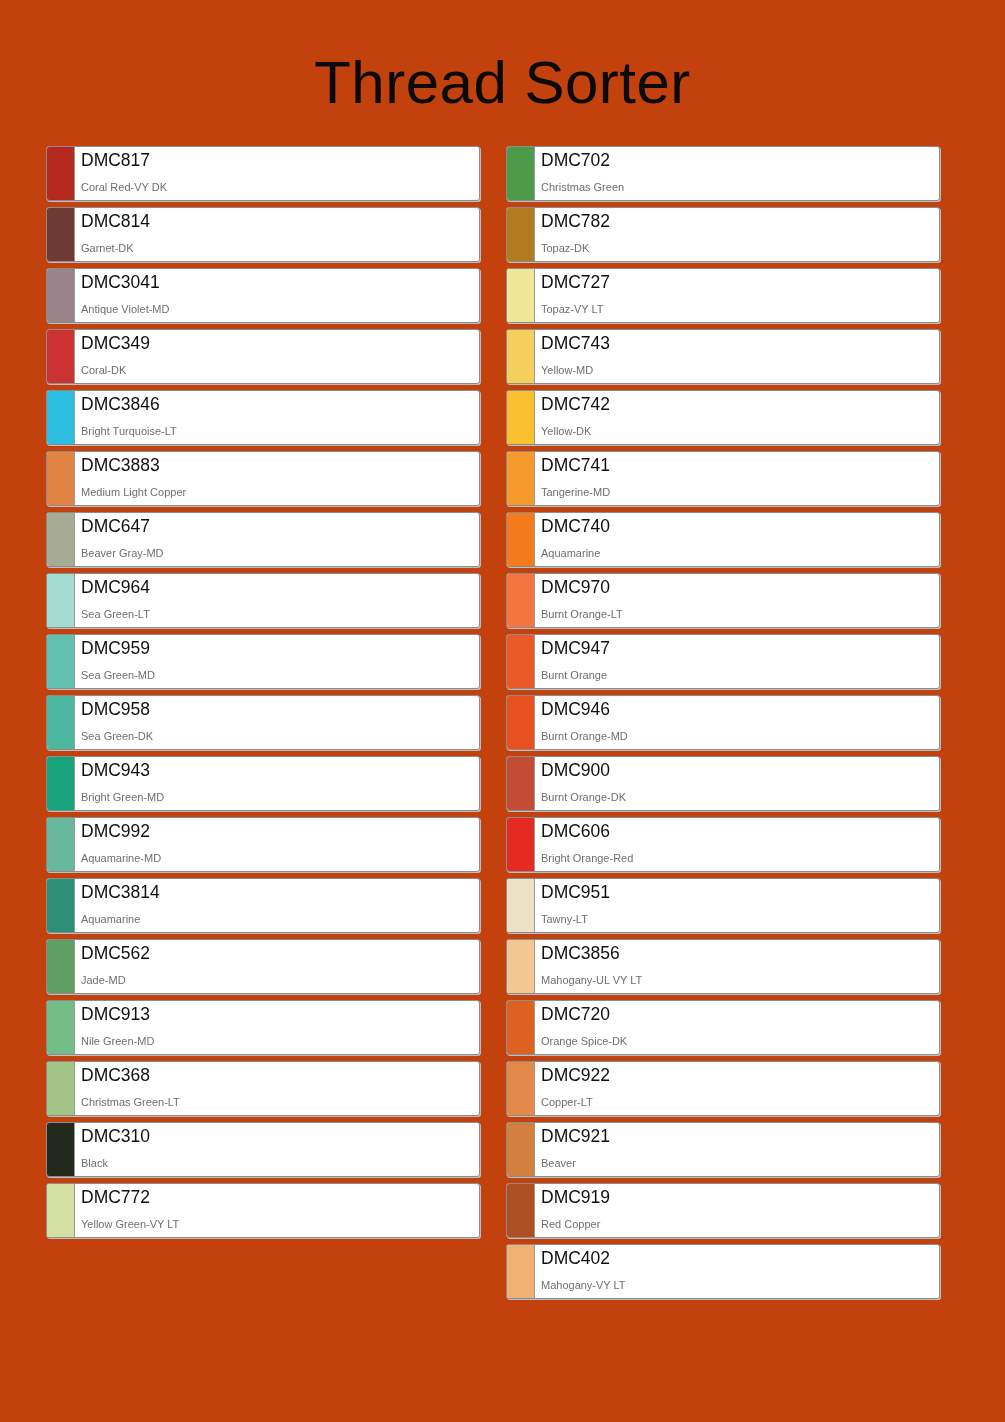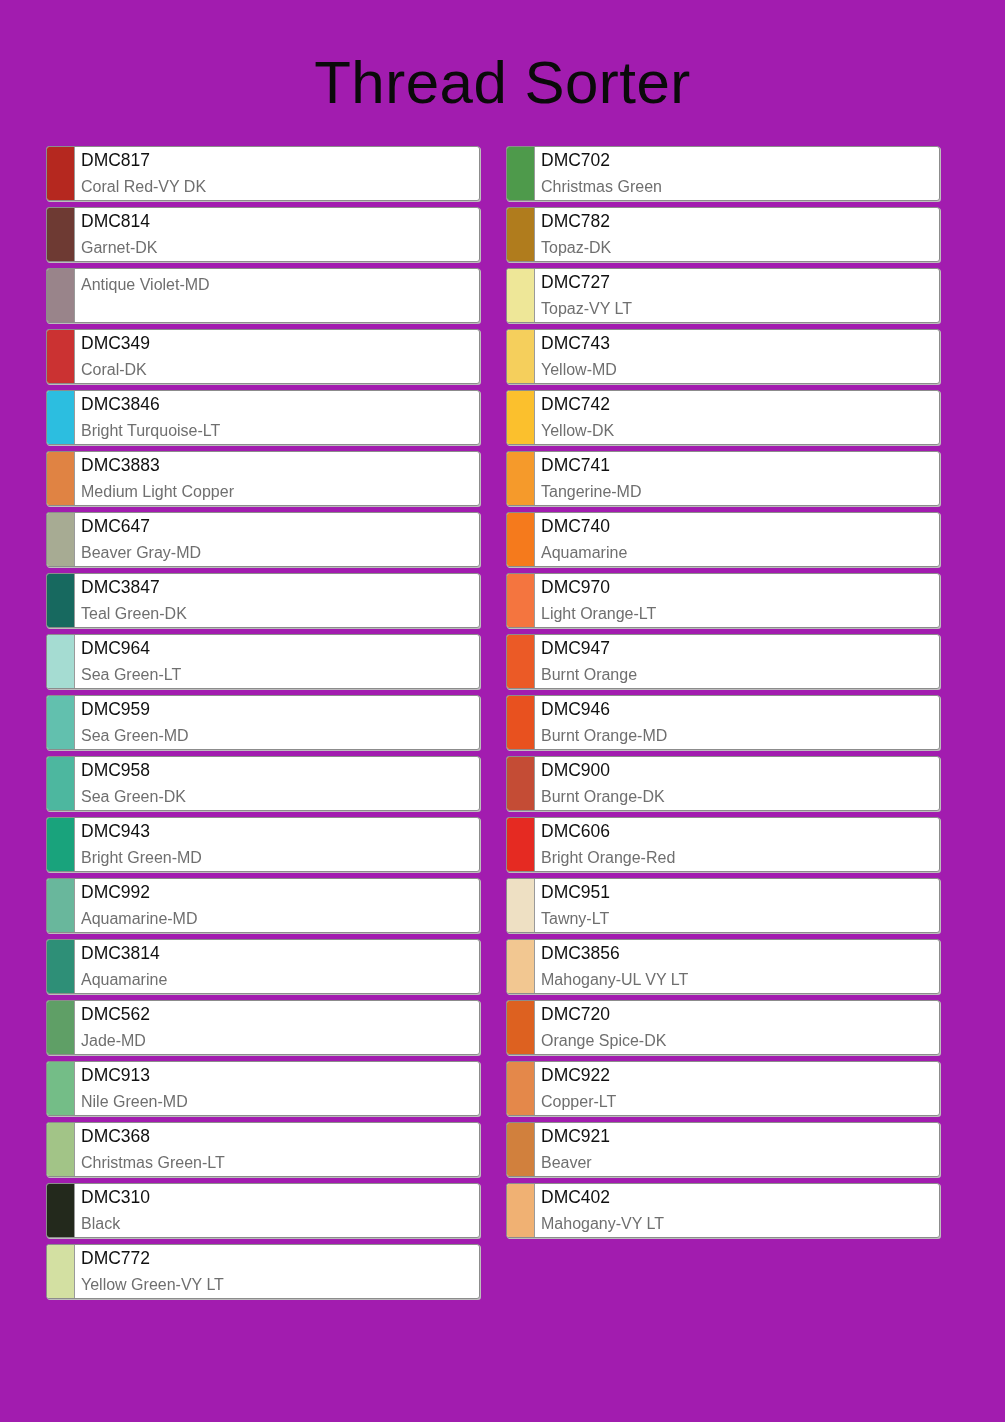--- a/index.html
+++ b/index.html
@@ -11,21 +11,21 @@
     height: 1422px;
     background: #ffffff;
     font-family: "Liberation Sans", sans-serif;
     overflow: hidden;
   }
 
   #page {
     position: relative;
     width: 1005px;
     height: 1422px;
-    background: #a21caf;
+    background: #c2410c;
   }
 
   #page-title {
     position: absolute;
     top: 6px;
     left: 0;
     width: 1005px;
     text-align: center;
     font-family: "Liberation Sans", sans-serif;
     font-size: 60px;
@@ -89,21 +89,21 @@
     font-size: 17.5px;
     font-weight: 400;
     color: #101010;
     line-height: 21px;
     margin-top: 3px;
     white-space: nowrap;
   }
 
   .dmc-desc {
     font-family: "Liberation Sans", sans-serif;
-    font-size: 16px;
+    font-size: 11px;
     font-weight: 400;
     color: #6f6f6f;
     line-height: 12px;
     margin-top: 10px;
     white-space: nowrap;
   }
 </style>
 </head>
 <body>
 
@@ -124,20 +124,21 @@
         <div class="thread-card">
           <div class="swatch" style="background: rgb(110, 58, 51);"></div>
           <div class="card-body">
             <div class="dmc-code">DMC814</div>
             <div class="dmc-desc">Garnet-DK</div>
           </div>
         </div>
         <div class="thread-card">
           <div class="swatch" style="background: rgb(153, 132, 138);"></div>
           <div class="card-body">
+            <div class="dmc-code">DMC3041</div>
             <div class="dmc-desc">Antique Violet-MD</div>
           </div>
         </div>
         <div class="thread-card">
           <div class="swatch" style="background: rgb(203, 50, 50);"></div>
           <div class="card-body">
             <div class="dmc-code">DMC349</div>
             <div class="dmc-desc">Coral-DK</div>
           </div>
         </div>
@@ -156,27 +157,20 @@
           </div>
         </div>
         <div class="thread-card">
           <div class="swatch" style="background: rgb(167, 171, 147);"></div>
           <div class="card-body">
             <div class="dmc-code">DMC647</div>
             <div class="dmc-desc">Beaver Gray-MD</div>
           </div>
         </div>
         <div class="thread-card">
-          <div class="swatch" style="background: rgb(23, 105, 95);"></div>
-          <div class="card-body">
-            <div class="dmc-code">DMC3847</div>
-            <div class="dmc-desc">Teal Green-DK</div>
-          </div>
-        </div>
-        <div class="thread-card">
           <div class="swatch" style="background: rgb(165, 220, 210);"></div>
           <div class="card-body">
             <div class="dmc-code">DMC964</div>
             <div class="dmc-desc">Sea Green-LT</div>
           </div>
         </div>
         <div class="thread-card">
           <div class="swatch" style="background: rgb(98, 192, 174);"></div>
           <div class="card-body">
             <div class="dmc-code">DMC959</div>
@@ -295,21 +289,21 @@
           <div class="swatch" style="background: rgb(245, 122, 28);"></div>
           <div class="card-body">
             <div class="dmc-code">DMC740</div>
             <div class="dmc-desc">Aquamarine</div>
           </div>
         </div>
         <div class="thread-card">
           <div class="swatch" style="background: rgb(244, 117, 63);"></div>
           <div class="card-body">
             <div class="dmc-code">DMC970</div>
-            <div class="dmc-desc">Light Orange-LT</div>
+            <div class="dmc-desc">Burnt Orange-LT</div>
           </div>
         </div>
         <div class="thread-card">
           <div class="swatch" style="background: rgb(235, 90, 38);"></div>
           <div class="card-body">
             <div class="dmc-code">DMC947</div>
             <div class="dmc-desc">Burnt Orange</div>
           </div>
         </div>
         <div class="thread-card">
@@ -362,20 +356,27 @@
           </div>
         </div>
         <div class="thread-card">
           <div class="swatch" style="background: rgb(209, 128, 61);"></div>
           <div class="card-body">
             <div class="dmc-code">DMC921</div>
             <div class="dmc-desc">Beaver</div>
           </div>
         </div>
         <div class="thread-card">
+          <div class="swatch" style="background: rgb(173, 79, 32);"></div>
+          <div class="card-body">
+            <div class="dmc-code">DMC919</div>
+            <div class="dmc-desc">Red Copper</div>
+          </div>
+        </div>
+        <div class="thread-card">
           <div class="swatch" style="background: rgb(240, 177, 115);"></div>
           <div class="card-body">
             <div class="dmc-code">DMC402</div>
             <div class="dmc-desc">Mahogany-VY LT</div>
           </div>
         </div>
       </div>
 
   </div>
 

